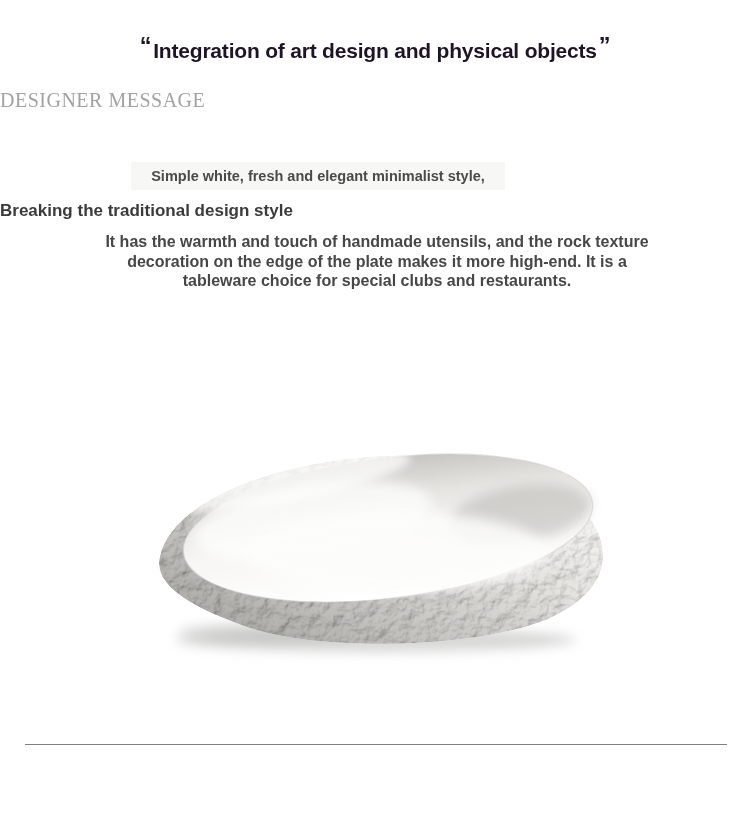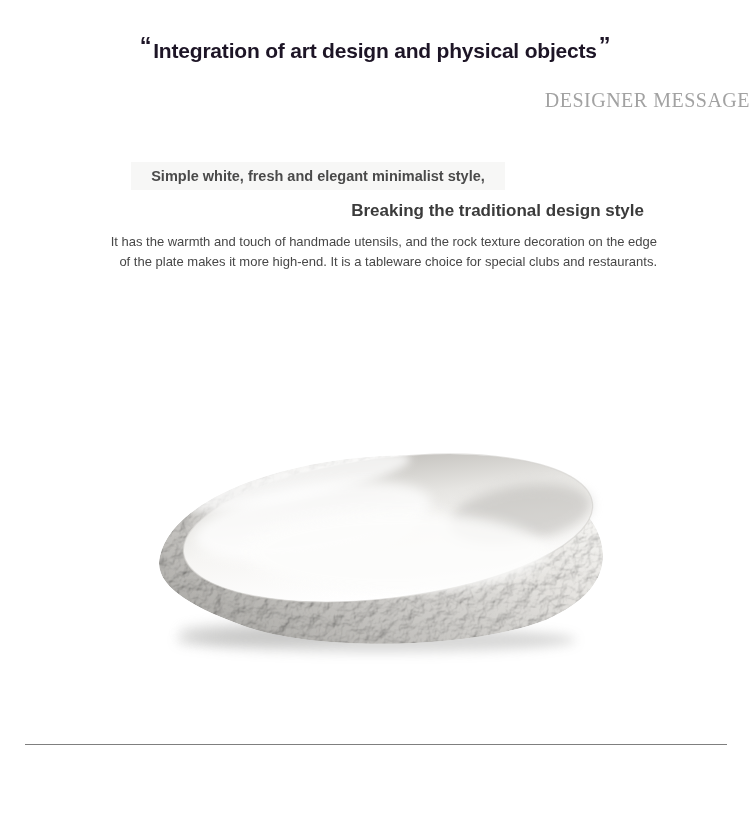--- a/index.html
+++ b/index.html
@@ -17,49 +17,49 @@
     color: #1d1526; letter-spacing: -0.2px;
     line-height: 1.1;
   }
   .page-title .quote {
     font-size: 1.12em;
     position: relative; top: -4px;
     padding: 0 2px;
   }
   .subtitle {
     position: absolute; top: 89px; left: 0; width: 750px;
-    text-align: right;
+    text-align: left;
     font-family: "Liberation Serif", serif;
     font-size: 20px; font-weight: 400;
     color: #a2a2a2; letter-spacing: 0.5px;
   }
   .tagline-wrap {
     position: absolute; top: 162px; left: 0; width: 636px;
     text-align: center;
   }
   .tagline {
     display: inline-block;
     background: #f7f7f6;
     padding: 6px 20px;
     font-size: 14.5px; font-weight: 700;
     color: #4a4a4a;
   }
   .section-heading {
     position: absolute; top: 201px; left: 0; width: 644px;
-    text-align: right;
+    text-align: left;
     font-size: 17px; font-weight: 700;
     color: #3b3b3b;
   }
   .body-paragraph {
     position: absolute; top: 232px; left: 97px; width: 560px;
     margin: 0;
-    font-size: 13px; font-weight: 400;
+    font-size: 16px; font-weight: 700;
     color: #474747;
     line-height: 19.5px;
-    text-align: right;
+    text-align: center;
   }
   .product-photo {
     position: absolute; top: 446px; left: 148px;
     width: 470px; height: 218px;
   }
   .divider {
     position: absolute; top: 744px; left: 25px;
     width: 702px; height: 0;
     border-top: 1px solid #7f7f7f;
   }

